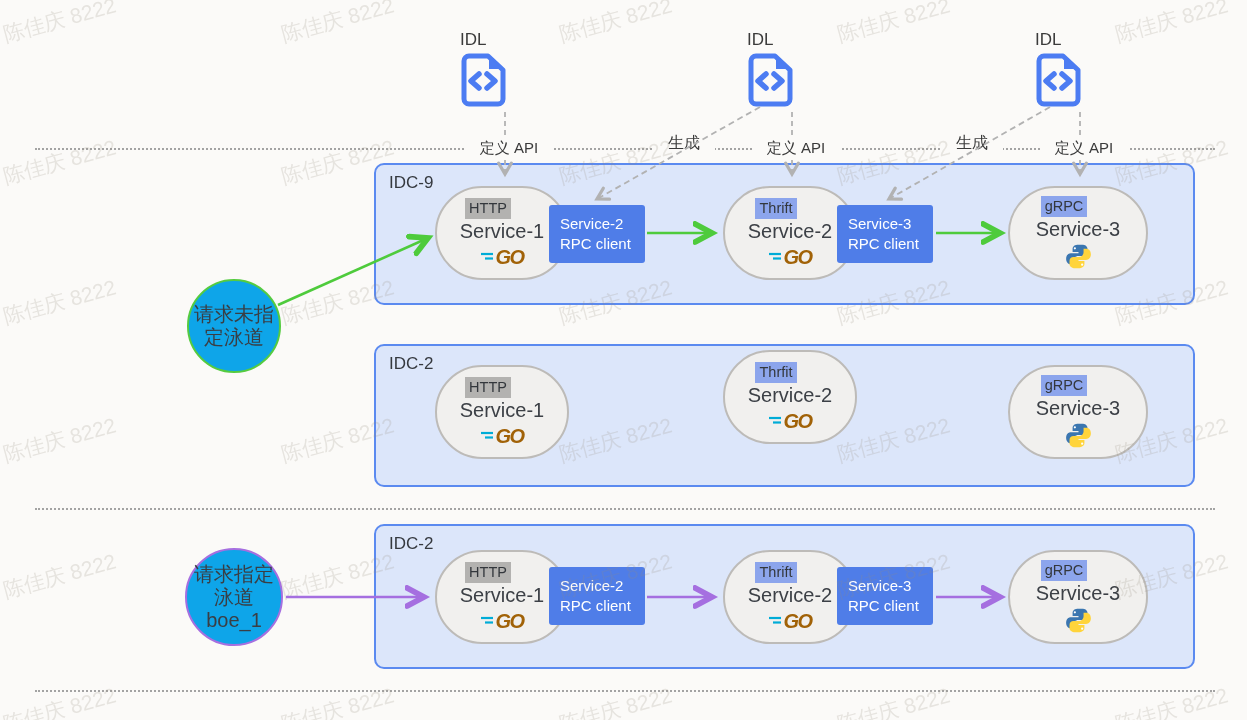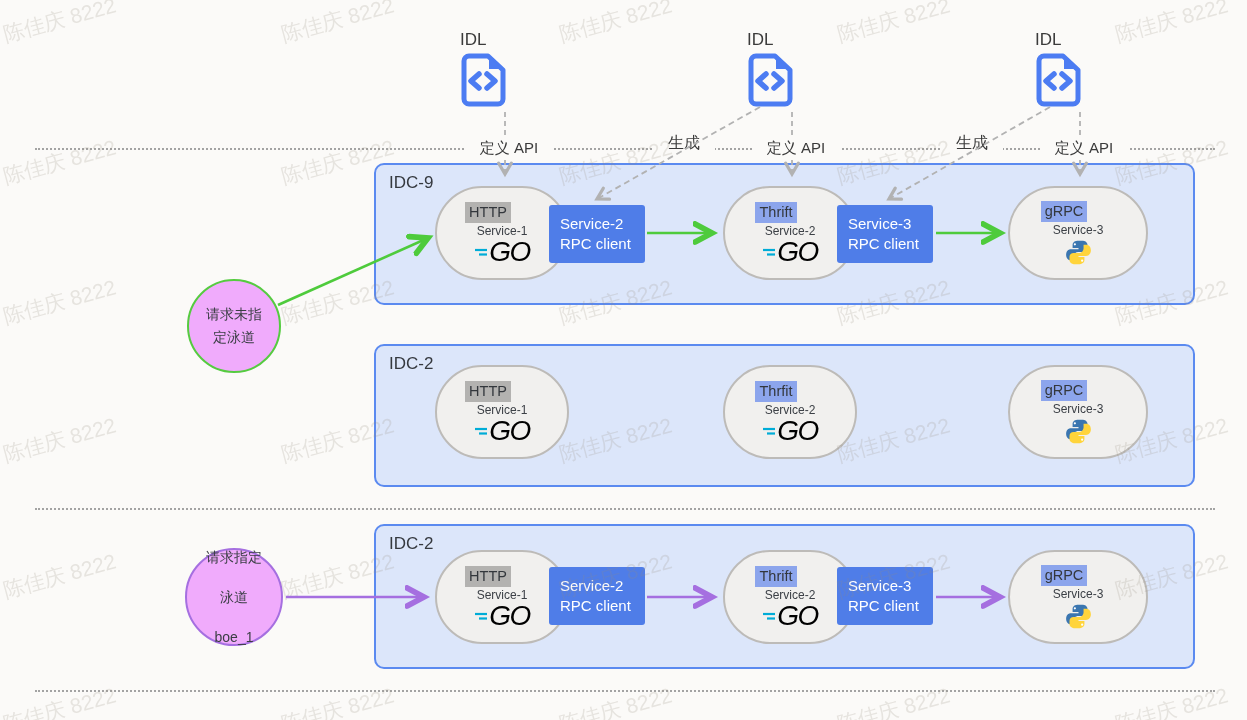--- a/index.html
+++ b/index.html
@@ -26,36 +26,36 @@
   .idc-label { position:absolute; top:8px; left:13px; font-size:17px; color:#35393f; }
 
   .pill { position:absolute; z-index:3; width:134px; height:94px;
     background:#f1f0ee; border:2px solid #bdbbb8; border-radius:47px;
     display:flex; flex-direction:column; align-items:center; justify-content:center;
     box-sizing:border-box; }
   .tag { font-size:14.5px; color:#33373c; padding:0 4px; line-height:21px;
     transform:translateX(-14px); }
   .tag.gray { background:#b3b2b0; }
   .tag.blue { background:#8ca5ec; }
-  .svc-name { font-size:12px; color:#3c4046; margin:1px 0 2px 0; }
+  .svc-name { font-size:20px; color:#3c4046; margin:1px 0 2px 0; }
 
   .go-logo { display:flex; align-items:center; height:24px; }
-  .go-text { color:#000000; font-weight:normal; font-style:italic; font-size:28px;
+  .go-text { color:#a16207; font-weight:bold; font-style:italic; font-size:20px;
     letter-spacing:-1.5px; line-height:22px; }
 
   .rpc { position:absolute; z-index:5; width:96px; height:58px;
     background:#4f7de8; border-radius:3px; color:#ffffff; font-size:15px;
     line-height:20px; display:flex; flex-direction:column; justify-content:center;
     padding-left:11px; box-sizing:border-box; }
 
-  .circle { position:absolute; z-index:4; border-radius:50%; background:#f0abfc;
+  .circle { position:absolute; z-index:4; border-radius:50%; background:#0ea5e9;
     display:flex; flex-direction:column; align-items:center; justify-content:center;
-    font-size:14px; color:#3a3e44; line-height:23px; box-sizing:border-box; }
+    font-size:20px; color:#3a3e44; line-height:23px; box-sizing:border-box; }
   .circle.green { border:2.5px solid #55cb40; }
-  .circle.purple { border:2.5px solid #a56fe0;gap:17px; }
+  .circle.purple { border:2.5px solid #a56fe0; }
 
   .lane-label { position:absolute; z-index:2; width:180px; text-align:center;
     font-size:17px; color:#2e3237; }
 
   .overlay { position:absolute; left:0; top:0; z-index:10; pointer-events:none; }
 </style>
 </head>
 <body>
 
 <div class="canvas">
@@ -178,21 +178,21 @@
     <span class="tag gray">HTTP</span>
     <span class="svc-name">Service-1</span>
     <span class="go-logo">
       <svg width="15" height="13">
         <line x1="1" y1="4" x2="13" y2="4" stroke="#00acd7" stroke-width="2.2"></line>
         <line x1="5" y1="8.5" x2="13" y2="8.5" stroke="#00acd7" stroke-width="2.2"></line>
       </svg>
         <span class="go-text">GO</span>
     </span>
   </div>
-  <div class="pill" style="left:723px;top:365px">
+  <div class="pill" style="left:723px;top:350px">
     <span class="tag blue">Thrfit</span>
     <span class="svc-name">Service-2</span>
     <span class="go-logo">
       <svg width="15" height="13">
         <line x1="1" y1="4" x2="13" y2="4" stroke="#00acd7" stroke-width="2.2"></line>
         <line x1="5" y1="8.5" x2="13" y2="8.5" stroke="#00acd7" stroke-width="2.2"></line>
       </svg>
         <span class="go-text">GO</span>
     </span>
   </div>

